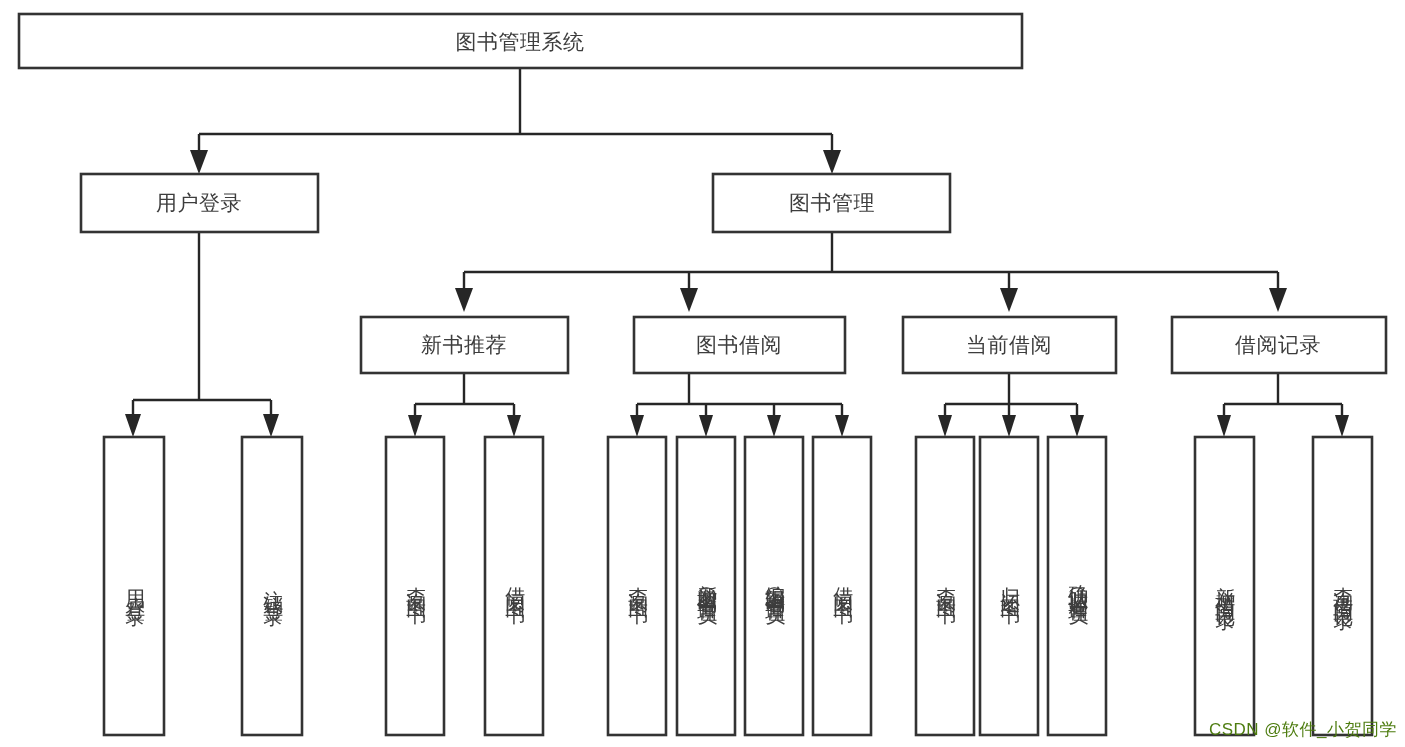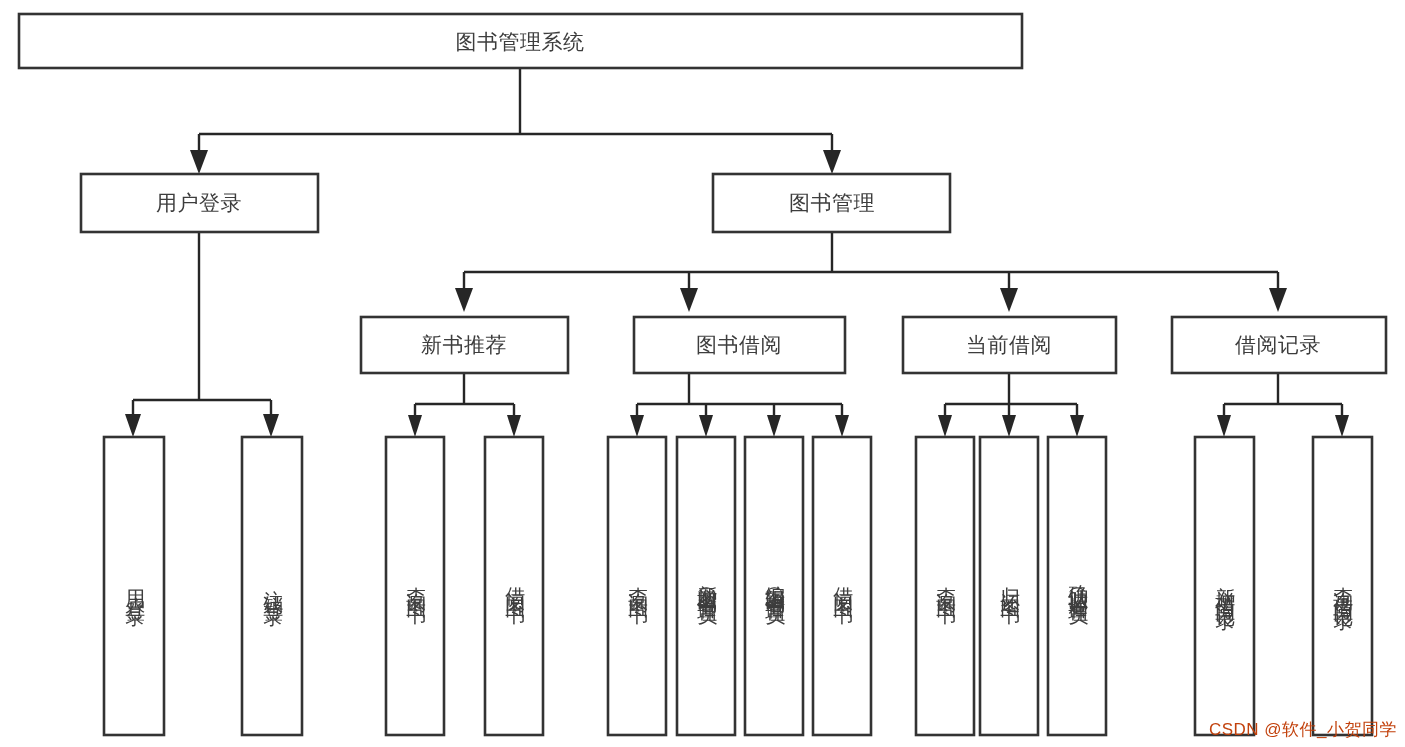--- a/index.html
+++ b/index.html
@@ -57,21 +57,21 @@
     fill: #3d3d3d;
     text-anchor: middle;
     dominant-baseline: middle;
   }
   .watermark {
     position: absolute;
     right: 8px;
     bottom: 6px;
     font-family: "Liberation Sans", "DejaVu Sans", sans-serif;
     font-size: 17px;
-    color: #c2410c;
+    color: #4d7c0f;
     white-space: nowrap;
     letter-spacing: 0.5px;
     user-select: none;
   }
 </style>
 </head>
 <body>
 
 <div id="diagram-root">
 

